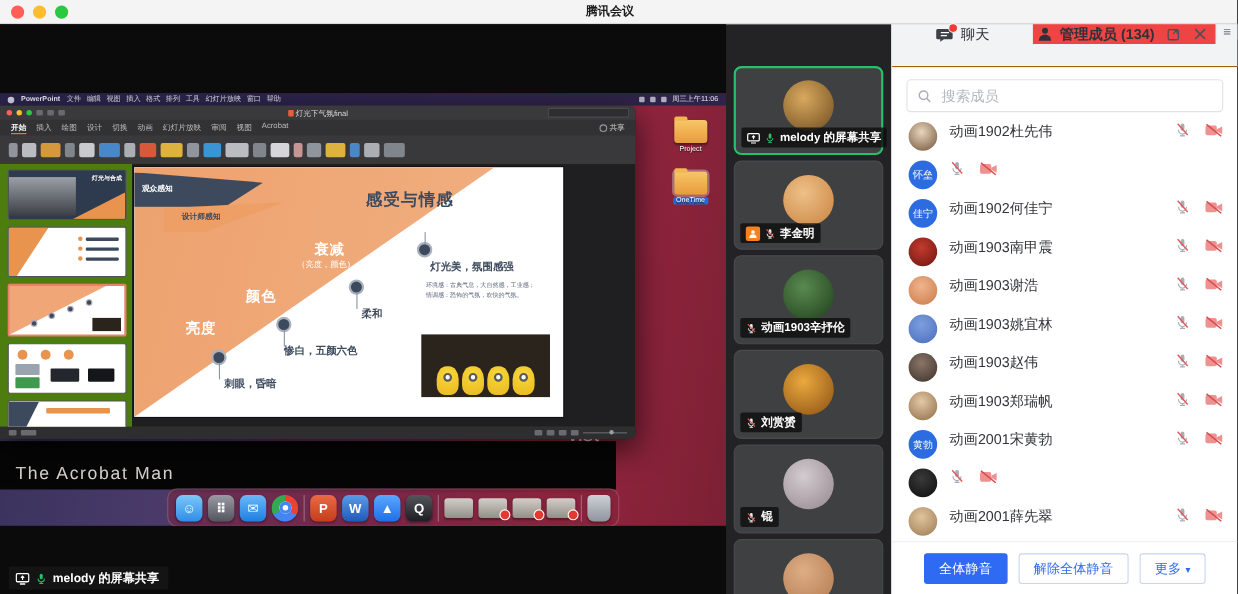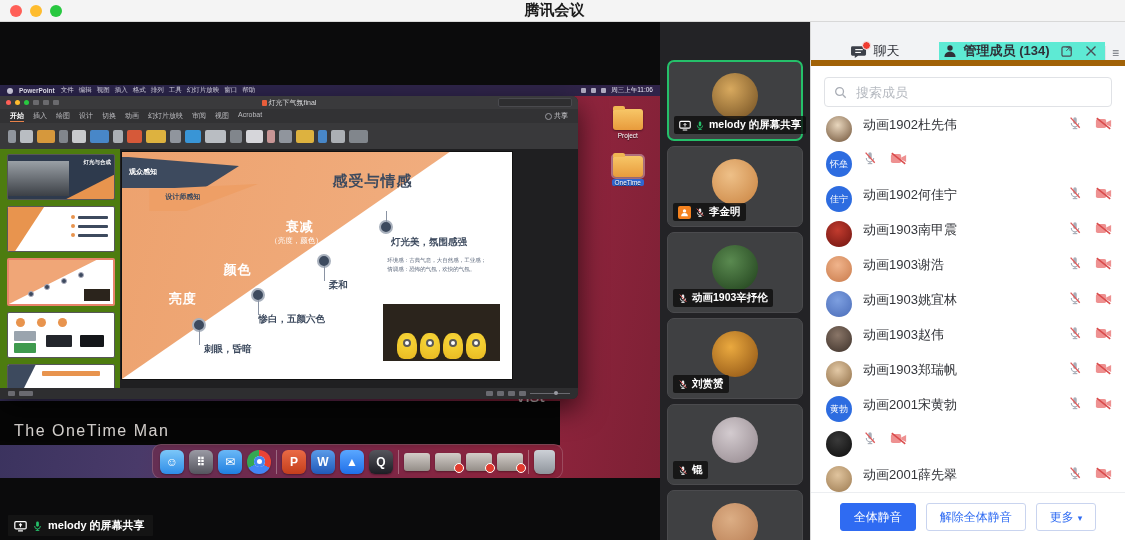--- a/index.html
+++ b/index.html
@@ -3,21 +3,21 @@
 <meta charset="utf-8">
 <style>
   html,body{margin:0;padding:0}
   body{width:1125px;height:540px;overflow:hidden;background:#000;
        font-family:"Liberation Sans","DejaVu Sans",sans-serif;-webkit-font-smoothing:antialiased}
   
   .titlebar{height:22px;background:#f4f4f4;position:relative;display:flex;align-items:center;border-bottom:1px solid #d8d8d8;box-sizing:border-box}
   .tl-dots{display:flex;gap:8px;padding-left:10px;z-index:2}
   .tl-dot{width:12px;height:12px;border-radius:50%}
   .tl-red{background:#ff5f57}.tl-yellow{background:#febc2e}.tl-green{background:#28c840}
-  .tb-title{position:absolute;left:0;right:16px;text-align:center;font-size:15px;font-weight:bold;color:#1b1b1b}
+  .tb-title{position:absolute;left:0;right:16px;text-align:center;font-size:11px;font-weight:bold;color:#1b1b1b}
   
   .app{display:flex;height:518px}
   
   .stage{width:660px;position:relative;background:#0b0b0c;overflow:hidden;flex:none}
   .desktop{position:absolute;left:0;top:63px;width:660px;height:393px;overflow:hidden;
      background:linear-gradient(100deg,#35305a 0%,#493a69 28%,#6f2c55 55%,#93253f 78%,#7c2034 100%)}
   .mac-menubar{height:11px;background:rgba(42,36,74,.95);display:flex;align-items:center;justify-content:space-between;padding:0 7px;font-size:6.5px;color:#e9e7f4;white-space:nowrap}
   .mac-left{display:flex;gap:6px;align-items:center}
   .mac-apple{width:6px;height:6px;border-radius:50%;background:#cfcde0;display:inline-block}
   .mac-app{font-weight:bold}
@@ -112,24 +112,24 @@
   
   .strip{width:150px;flex:none;background:#232326;padding-top:38px;display:flex;flex-direction:column;align-items:center;gap:5px;overflow:hidden;box-sizing:border-box}
   .tile{width:136px;height:81px;background:#3f4042;border-radius:7px;position:relative;flex:none;border:1px solid #4b4b4e;box-sizing:border-box}
   .tile.active{border:2px solid #25c06a}
   .t-avatar{position:absolute;left:50%;top:44%;transform:translate(-50%,-50%);width:46px;height:46px;border-radius:50%}
   .t-label{position:absolute;left:5px;bottom:5px;max-width:126px;background:rgba(12,12,12,.78);border-radius:2px;padding:2px 5px;display:flex;align-items:center;gap:4px;color:#fff;font-size:10.5px;font-weight:bold;white-space:nowrap;overflow:hidden}
   .hostbadge{width:13px;height:13px;border-radius:2px;background:#f5821f;display:flex;align-items:center;justify-content:center;flex:none}
   .icw{display:inline-flex;flex:none}
   
   .panel{width:315px;flex:none;background:#fff;display:flex;flex-direction:column;border-left:1px solid #d9d9d9;box-sizing:border-box}
-  .tabbar{height:38px;display:flex;align-items:flex-end;background:#f2f3f5;border-bottom:6px solid #a16207;flex:none}
+  .tabbar{height:38px;display:flex;align-items:flex-start;background:#f2f3f5;border-bottom:1px solid #a16207;flex:none}
   .tab{display:flex;align-items:center;justify-content:center;gap:7px;font-size:13px;color:#2f3138;cursor:pointer}
   .tab-chat{flex:0 0 128px;position:relative}
-  .tab-members{flex:1;background:#5eead4;position:relative;font-weight:bold;padding-right:52px}
+  .tab-members{flex:1;background:#ef4444;position:relative;font-weight:bold;padding-right:52px}
   .tab-actions{position:absolute;right:8px;top:0;bottom:0;display:flex;align-items:center;gap:10px}
   .rail{width:19px;flex:none;border-left:1px solid #e2e4e8;background:#f2f3f5;display:flex;align-items:center;justify-content:center;color:#6a6e76;font-size:12px}
   .reddot{position:absolute;width:7px;height:7px;border-radius:50%;background:#ef3b30;top:9px;left:50%;margin-left:-16px;border:1px solid #f2f3f5}
   .search-row{padding:11px 13px 7px;flex:none}
   .search-box{height:30px;border:1px solid #e0e2e6;border-radius:4px;display:flex;align-items:center;gap:7px;padding:0 9px;box-sizing:border-box}
   .search-box input{border:0;outline:0;flex:1;font-size:13px;color:#333;font-family:inherit;background:transparent}
   .search-box input::placeholder{color:#b4b8bf}
   .member-list{flex:1;overflow:hidden;padding:2px 13px 0 15px}
   .member-row{height:35px;display:flex;align-items:flex-start;gap:11px}
   .m-avatar{width:26px;height:26px;border-radius:50%;flex:none;display:flex;align-items:center;justify-content:center;font-size:9px;color:#fff;overflow:hidden}
@@ -188,21 +188,21 @@
           <div class="folder"></div>
           <div class="dt-label">Project</div>
         </div>
         <div class="dt-item selected">
           <div class="folder"></div>
           <div class="dt-label">OneTime</div>
         </div>
       </div>
 
       <div class="movie-strip">
-        <span class="golden-text">The OneTime Man</span>
+        <span class="golden-text">The Acrobat Man</span>
       </div>
       <div class="vist-text">vist</div>
 
       <div class="ppt">
         <div class="ppt-titlebar">
           <span class="ppt-dot" style="background:#ff5f57"></span>
           <span class="ppt-dot" style="background:#febc2e"></span>
           <span class="ppt-dot" style="background:#28c840"></span>
           <span class="ppt-sq"></span>
           <span class="ppt-sq"></span>

